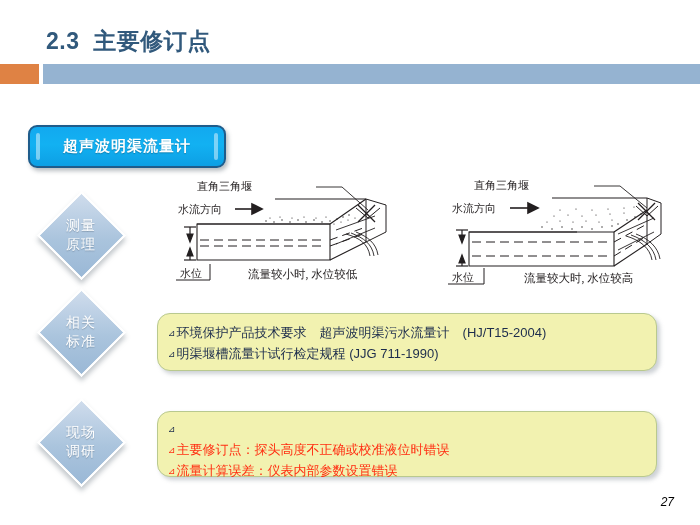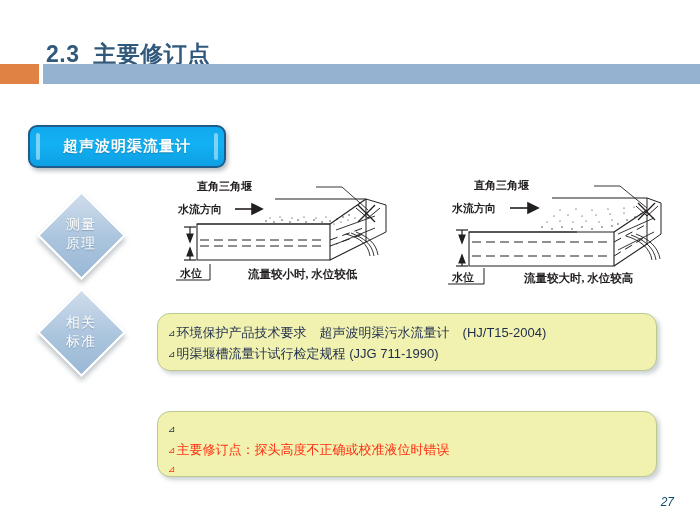--- a/index.html
+++ b/index.html
@@ -21,21 +21,20 @@
   
   #slide-title {
     position: absolute;
     left: 46px;
     top: 26px;
     font-size: 23px;
     font-weight: bold;
     color: #31597c;
     letter-spacing: 0.5px;
     white-space: pre;
-    margin-top: 13px;
   }
   #title-accent-orange {
     position: absolute;
     left: 0px;
     top: 64px;
     width: 39px;
     height: 20px;
     background: #df8244;
   }
   #title-accent-bar {
@@ -116,21 +115,21 @@
     align-items: center;
     justify-content: center;
     color: #ffffff;
     font-size: 14px;
     line-height: 19px;
     font-weight: normal;
     letter-spacing: 1px;
     text-shadow: 0 1px 1px rgba(90,110,130,0.5);
     pointer-events: none;
   }
-  #diamond-0 { left: 29px; top: 191px; font-family: Liberation Mono, monospace; }
+  #diamond-0 { left: 29px; top: 191px; }
   #diamond-1 { left: 29px; top: 288px; }
   #diamond-2 { left: 29px; top: 398px; }
 
   
   .yellow-box {
     position: absolute;
     background: #f2f2b0;
     border: 1px solid #b9c98f;
     border-radius: 13px;
     box-sizing: border-box;
@@ -156,34 +155,33 @@
   .tone-dark { color: #1c2c4c; }
   .tone-red  { color: #ff2f12; }
 
   
   #figures {
     position: absolute;
     left: 170px;
     top: 172px;
     width: 520px;
     height: 118px;
-    font-weight: bold;
   }
   .fig { position: absolute; top: 0; width: 250px; height: 118px; }
   #fig-left  { left: 0px; }
   #fig-right { left: 272px; }
   .fig svg { display: block; }
 
   
   #page-number {
     position: absolute;
     right: 26px;
     bottom: 16px;
     font-size: 12px;
-    color: #0c4a6e;
+    color: #000000;
     font-style: italic;
   }
 </style>
 </head>
 <body>
 
 <div id="slide">
 
   <div id="slide-title">2.3  主要修订点</div>
   <div id="title-accent-orange"></div>
@@ -202,20 +200,27 @@
   </div>
 
   <div class="diamond-wrap" id="diamond-1">
     <div class="diamond-shape"></div>
     <div class="diamond-label">
       <span>相关</span>
       <span>标准</span>
     </div>
   </div>
 
+  <div class="diamond-wrap" id="diamond-2">
+    <div class="diamond-shape"></div>
+    <div class="diamond-label">
+      <span>现场</span>
+      <span>调研</span>
+    </div>
+  </div>
 
   <div id="figures">
 
     <div class="fig" id="fig-left">
       <svg width="250" height="118" viewBox="0 0 250 118" xmlns="http://www.w3.org/2000/svg">
         <g fill="none" stroke="#231f20" stroke-width="1.1">
 
           <line x1="27" y1="52" x2="120" y2="52"></line>
           <line x1="120" y1="52" x2="160" y2="52"></line>
 
@@ -408,18 +413,19 @@
   <div class="yellow-box" id="survey-box">
     <div class="bullet-line tone-dark">
       <span class="bullet-mark">⊿</span>
     </div>
     <div class="bullet-line tone-red">
       <span class="bullet-mark">⊿</span>
       <span>主要修订点：探头高度不正确或校准液位时错误</span>
     </div>
     <div class="bullet-line tone-red">
       <span class="bullet-mark">⊿</span>
+      <span>流量计算误差：仪表内部参数设置错误</span>
     </div>
   </div>
 
   <div id="page-number">27</div>
 
 </div>
 
 </body></html>

